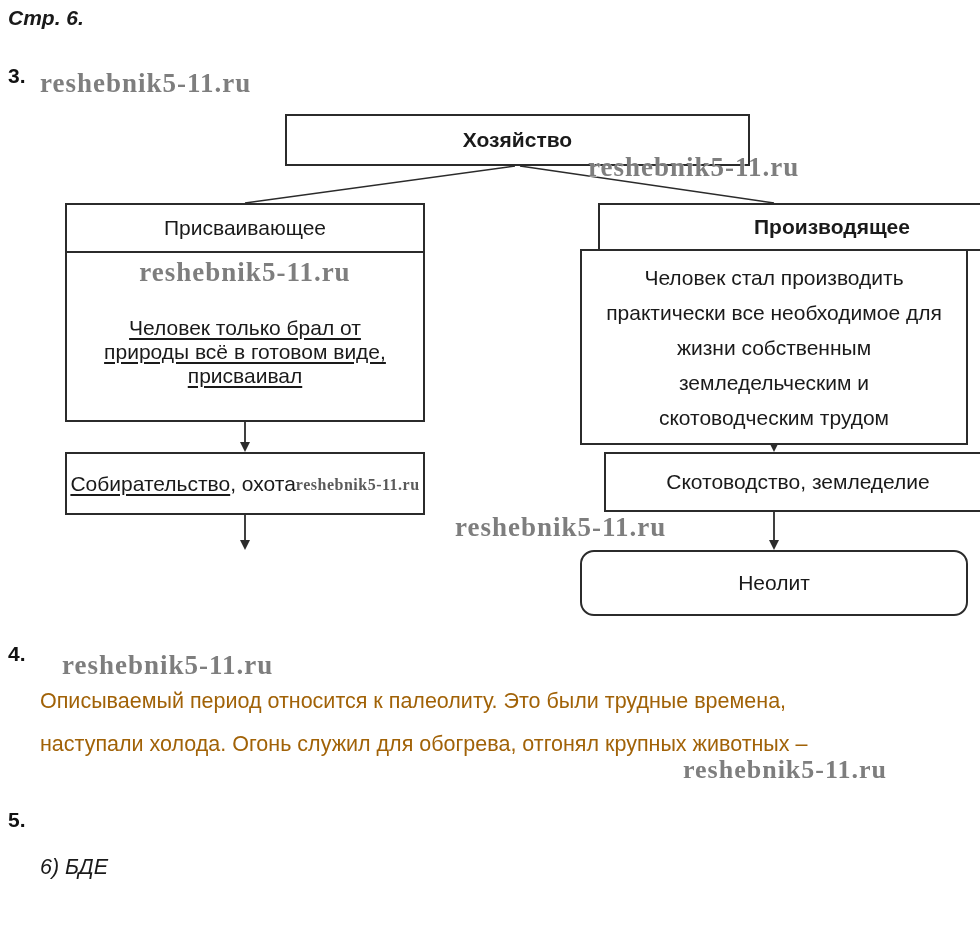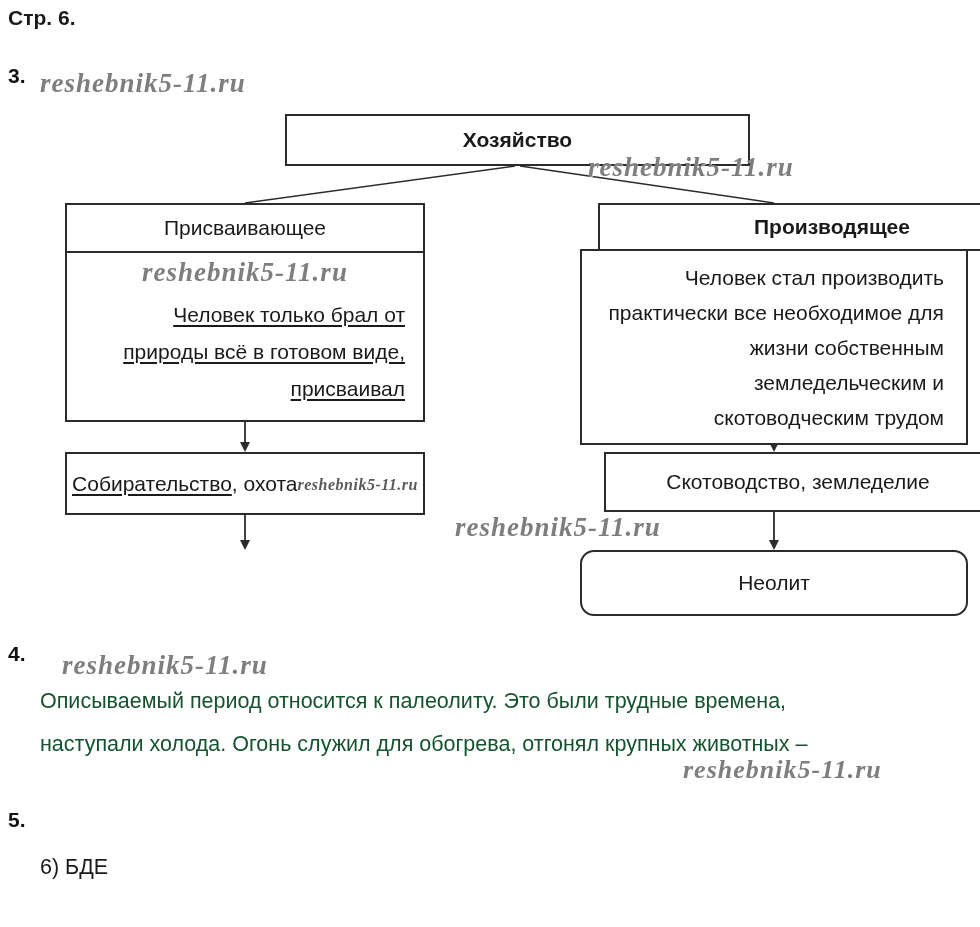--- a/index.html
+++ b/index.html
@@ -4,48 +4,47 @@
 <style>
   html,body { margin:0; padding:0; background:#ffffff; }
   .page {
     position:relative;
     width:980px; height:927px;
     background:#ffffff;
     font-family:"Liberation Sans", sans-serif;
     color:#1a1a1a;
     overflow:hidden;
   }
-  .abs { position:absolute; }
+  .abs { position:absolute;font-style:italic; }
   .bold { font-weight:bold; }
   .qnum { position:absolute; font-weight:bold; font-size:21px; color:#111; }
   .box {
     position:absolute;
     border:2px solid #2b2b2b;
     background:#ffffff;
     display:flex; align-items:center; justify-content:center;
-    text-align:right; font-size:21px; color:#1a1a1a;
+    text-align:center; font-size:21px; color:#1a1a1a;
     box-sizing:border-box;
   }
   .wm {
     position:absolute;
     font-family:"Liberation Serif", serif;
     font-weight:bold;
     color:#7e7e7e;
     letter-spacing:1px;
     white-space:nowrap;
     text-shadow:1px 1px 0 rgba(255,255,255,0.55);
-    font-style:italic;
   }
   .wm-large { font-size:27px; }
   .wm-small { font-size:16px; color:#5a5a5a; letter-spacing:0.5px; }
   .underline { text-decoration:underline; text-underline-offset:3px; }
-  .desc-text { line-height:37px; max-width:320px; }
+  .desc-text { line-height:24px; max-width:320px; }
   .desc-text-right { line-height:35px; max-width:340px; }
   .connectors { position:absolute; left:0; top:0; pointer-events:none; }
-  .para { position:absolute; left:40px; top:680px; width:910px; font-size:21.5px; color:#14532d; }
+  .para { position:absolute; left:40px; top:680px; width:910px; font-size:21.5px; color:#a16207; }
   .para .pline { line-height:43px; }
   .col { display:flex; align-items:center; justify-content:center; }
 </style>
 </head>
 <body>
 
 <div class="page">
 
   <svg class="connectors" width="980" height="927">
 

